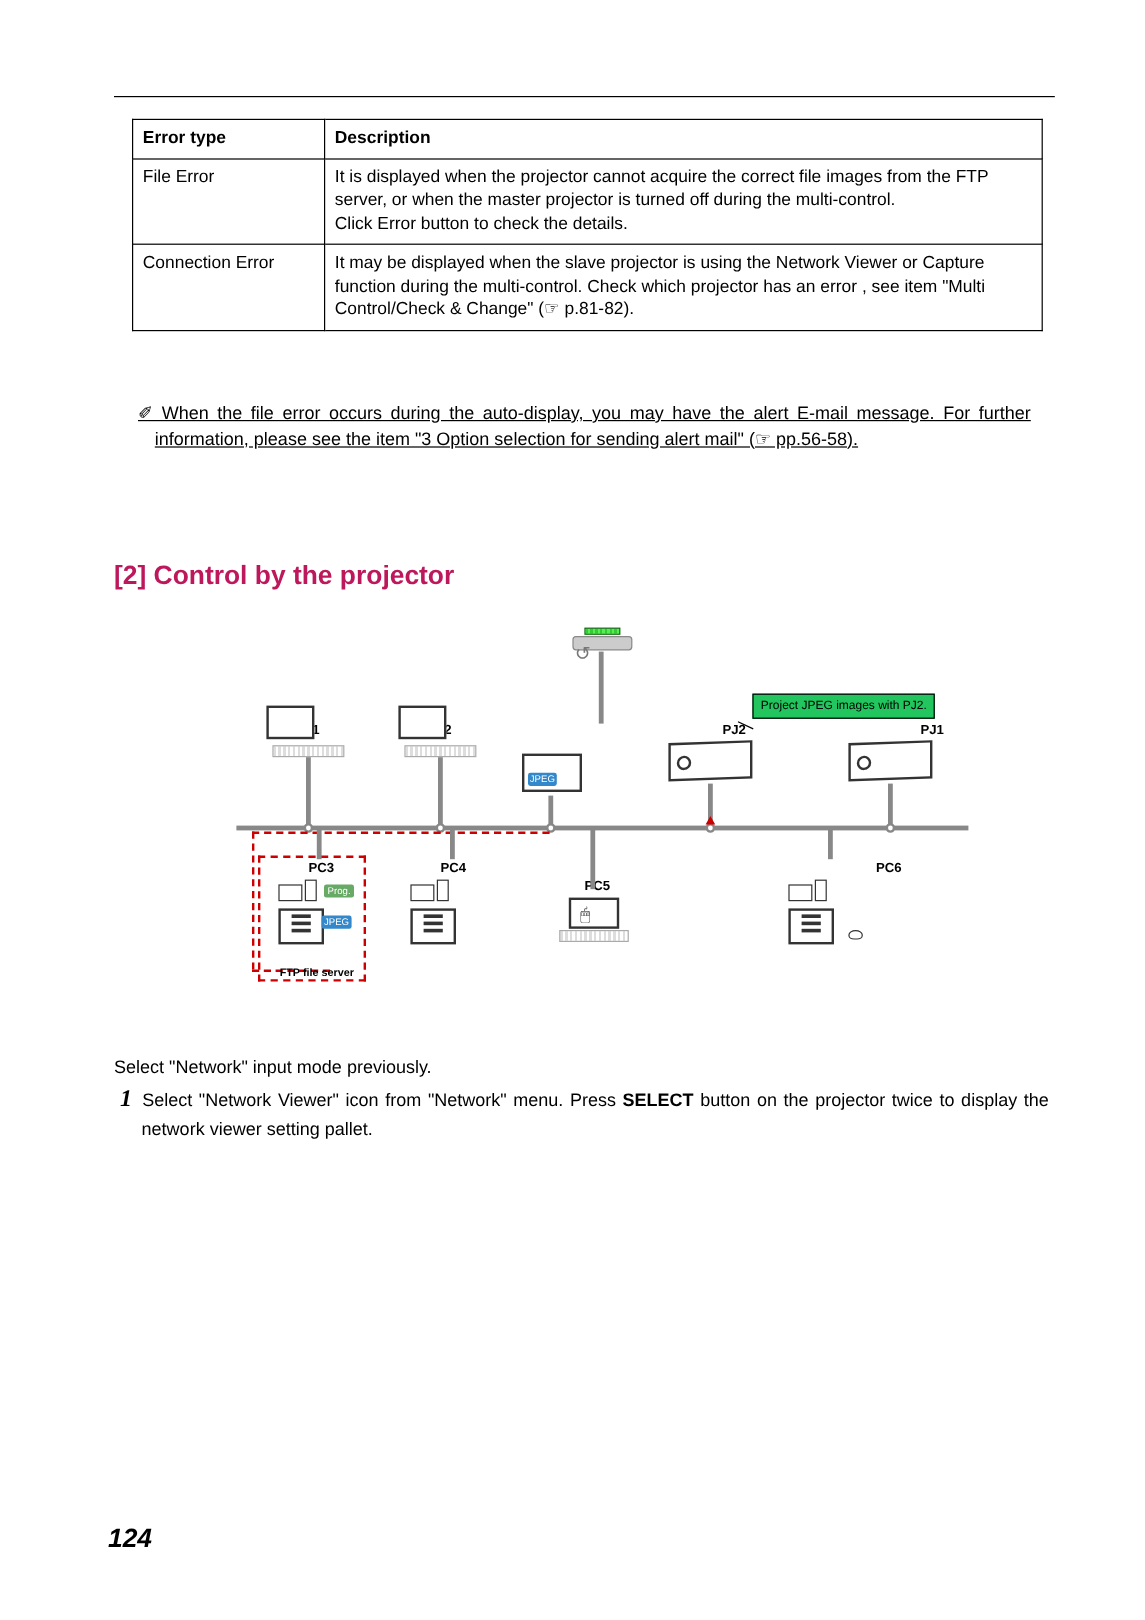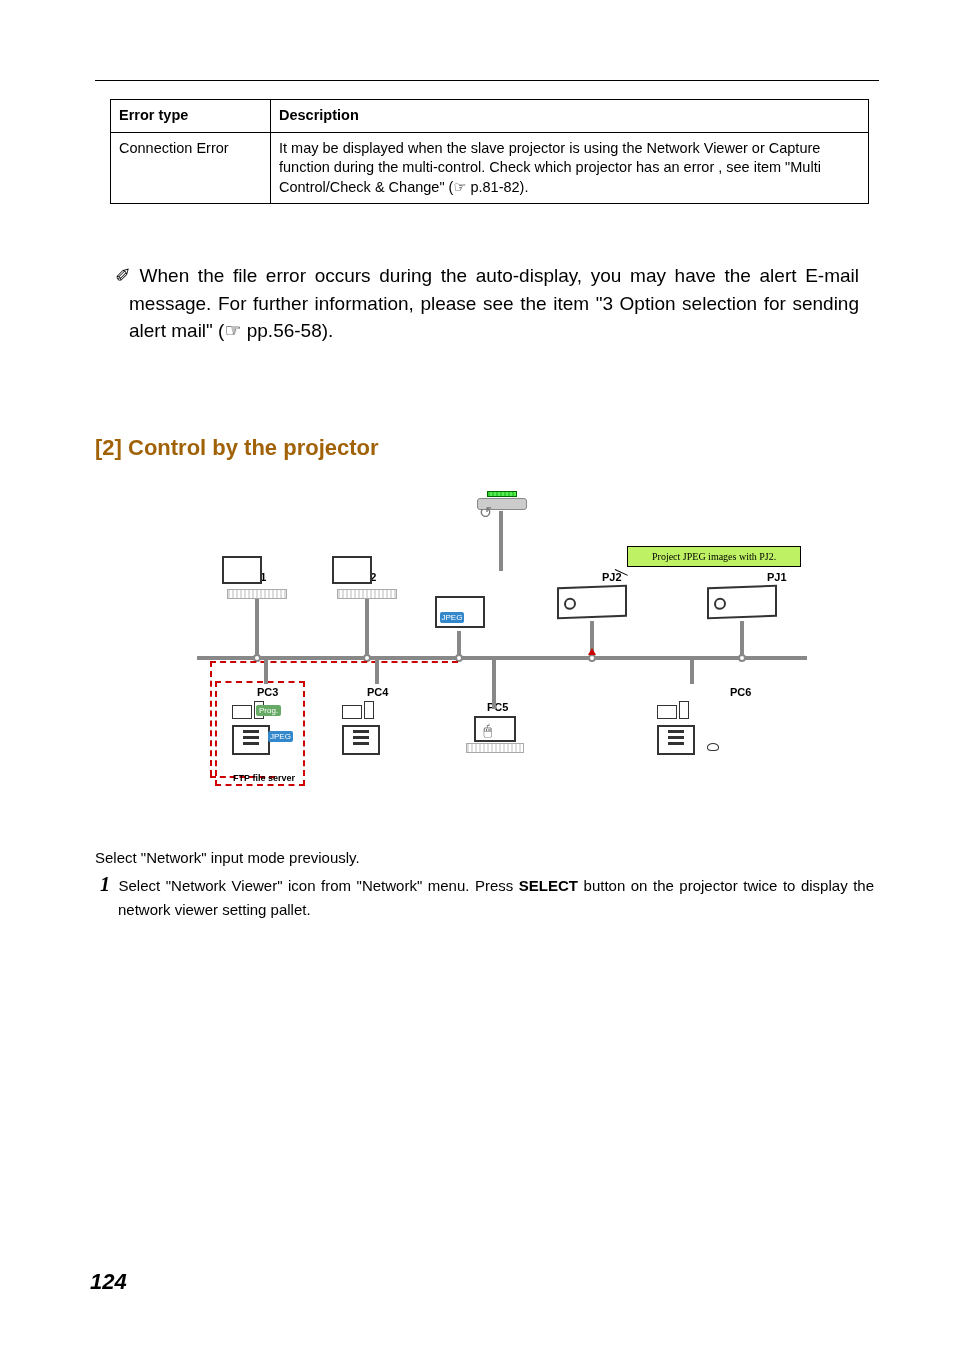--- a/index.html
+++ b/index.html
@@ -4,37 +4,37 @@
 <style>
   * { box-sizing: border-box; margin: 0; padding: 0; }
   html, body { width: 954px; height: 1350px; background: #fff; font-family: "Segoe UI", Arial, sans-serif; color: #000; }
   .page { padding: 80px 75px 40px 95px; position: relative; height: 100%; }
   .chapter { font-style: italic; font-size: 15px; margin-bottom: 6px; }
   .rule { border: none; border-top: 1px solid #000; margin-bottom: 18px; }
   .heading1 { font-style: italic; font-weight: bold; font-size: 22px; margin-bottom: 20px; }
   table.err { width: 100%; border-collapse: collapse; margin: 0 10px 17px 15px; width: calc(100% - 25px); }
   table.err th, table.err td { border: 1px solid #000; padding: 6px 8px; text-align: left; vertical-align: top; font-size: 14.5px; line-height: 1.35; }
   table.err th { font-weight: bold; }
-  .note { margin: 58px 20px 0 20px; font-size: 19px; line-height: 1.45; text-indent: -14px; padding-left: 14px; text-align: justify; }
-  .heading2 { font-weight: bold; font-size: 22px; color: #a16207; margin: 90px 0 30px 0; }
+  .note { margin: 58px 20px 0 20px; font-size: 15px; line-height: 1.45; text-indent: -14px; padding-left: 14px; text-align: justify; text-decoration: underline; }
+  .heading2 { font-weight: bold; font-size: 22px; color: #be185d; margin: 90px 0 30px 0; }
   .diagram { margin: 0 auto; width: 700px; height: 330px; position: relative; }
   .label { position: absolute; font-size: 11px; font-weight: bold; text-align: center; }
   .smalllabel { font-size: 9px; font-weight: bold; }
   .desc { margin: 28px 0 4px 0; font-size: 15px; }
   .step { font-size: 15px; line-height: 1.45; text-align: justify; padding-left: 18px; text-indent: -18px; margin: 0 5px; }
   .step b.num { font-family: Georgia, serif; font-style: italic; font-weight: bold; font-size: 20px; margin-right: 3px; }
   .pagenum { position: absolute; bottom: 55px; left: 90px; font-style: italic; font-weight: bold; font-size: 22px; }
 
   
   .hline { position: absolute; height: 4px; background: #888; }
   .dline { position: absolute; border-top: 2px dashed #c00; }
   .dvline { position: absolute; border-left: 2px dashed #c00; }
   .vbus { position: absolute; width: 4px; background: #888; }
   .dot { position: absolute; width: 8px; height: 8px; background: #fff; border: 2px solid #888; border-radius: 50%; transform: translate(-50%, -50%); }
-  .callout { position: absolute; border: 1px solid #000; font-size: 10px; padding: 4px 24px; background: #bef264; line-height: 1.1; font-family: Liberation Serif, serif; }
+  .callout { position: absolute; border: 1px solid #000; font-size: 10px; padding: 4px 6px; background: #22c55e; line-height: 1.1; }
   .arrowup { position: absolute; width: 0; height: 0; border-left: 4px solid transparent; border-right: 4px solid transparent; border-bottom: 7px solid #c00; transform: translateX(-50%); }
 
   
   .pc-box { width: 70px; }
   .monitor { width: 40px; height: 28px; border: 2px solid #333; background: #fff; margin: 0 auto; }
   .keyb { width: 60px; height: 10px; border: 1px solid #aaa; margin: 3px auto 0; background: repeating-linear-gradient(90deg,#ddd,#ddd 2px,#fff 2px,#fff 4px); }
   .tower { width: 26px; height: 40px; border: 2px solid #333; background: #fff; display: inline-block; vertical-align: bottom; }
   .tower .slot { width: 16px; height: 3px; background: #333; margin: 3px auto; }
   .mouse { width: 12px; height: 8px; border: 1px solid #333; border-radius: 50% 50% 40% 40%; display: inline-block; margin-left: 4px; }
   .proj { width: 70px; height: 32px; border: 2px solid #333; background: #fff; position: relative; transform: skewY(-2deg);}
@@ -56,20 +56,27 @@
 <body>
 
 <div class="page">
   <hr class="rule">
 
   <table class="err">
     <tbody>
         <tr>
       <th style="width:160px">Error type</th>
       <th>Description</th>
+    </tr>
+    <tr>
+      <td>File Error</td>
+      <td>
+        <span style="white-space:pre-line">It is displayed when the projector cannot acquire the correct file images from the FTP server, or when the master projector is turned off during the multi-control.
+Click Error button to check the details.</span>
+      </td>
     </tr>
     <tr>
       <td>Connection Error</td>
       <td>It may be displayed when the slave projector is using the Network Viewer or Capture function during the multi-control. Check which projector has an error , see item "Multi Control/Check &amp; Change" (☞ p.81-82).</td>
     </tr>
   </tbody>
     </table>
 
   <div class="note">✐ When the file error occurs during the auto-display, you may have the alert E-mail message. For further information, please see the item "3 Option selection for sending alert mail" (☞ pp.56-58).</div>
 
@@ -136,21 +143,21 @@
     <div class="dvline" style="left:73px; top:170px; height:115px;"></div>
     <div class="dline" style="left:73px; top:170px; width:248px;"></div>
     <div class="dline" style="left:73px; top:285px; width:65px;"></div>
     <div class="arrowup" style="left:455px; top:157px;"></div>
 
     <div style="position:absolute; left:478px; top:78px; width:14px; height:1px; border-top:1px solid #000; transform:rotate(25deg); transform-origin:left;"></div>
 
     <div class="label" style="left:120px; top:195px;">PC3</div>
     <div style="position:absolute; left:95px; top:210px;">
       <div class="tinysys"><span class="m"></span><span class="t"></span></div>
-      <span class="prog-badge" style="left:24px; top:4px;text-align:center;">Prog.</span>
+      <span class="prog-badge" style="left:38px; top:4px;text-align:center;">Prog.</span>
       <div class="tower" style="width:38px; height:30px; margin-top:6px;"><div class="slot"></div><div class="slot"></div><div class="slot"></div></div>
       <span class="jpeg-badge" style="left:36px; top:30px;">JPEG</span>
     </div>
     <div class="label smalllabel" style="left:92px; top:282px; width:70px;">FTP file server</div>
 
     <div style="position:absolute; left:78px; top:190px; width:90px; height:105px; border:2px dashed #c00;"></div>
 
     <div class="label" style="left:230px; top:195px;">PC4</div>
     <div style="position:absolute; left:205px; top:210px;">
       <div class="tinysys"><span class="m"></span><span class="t"></span></div>

